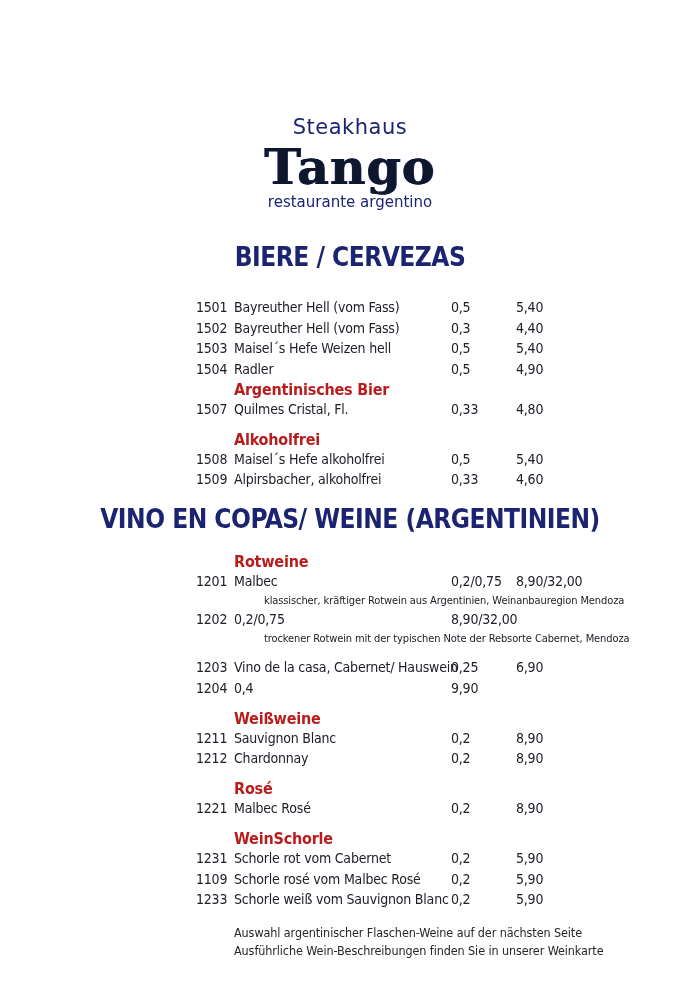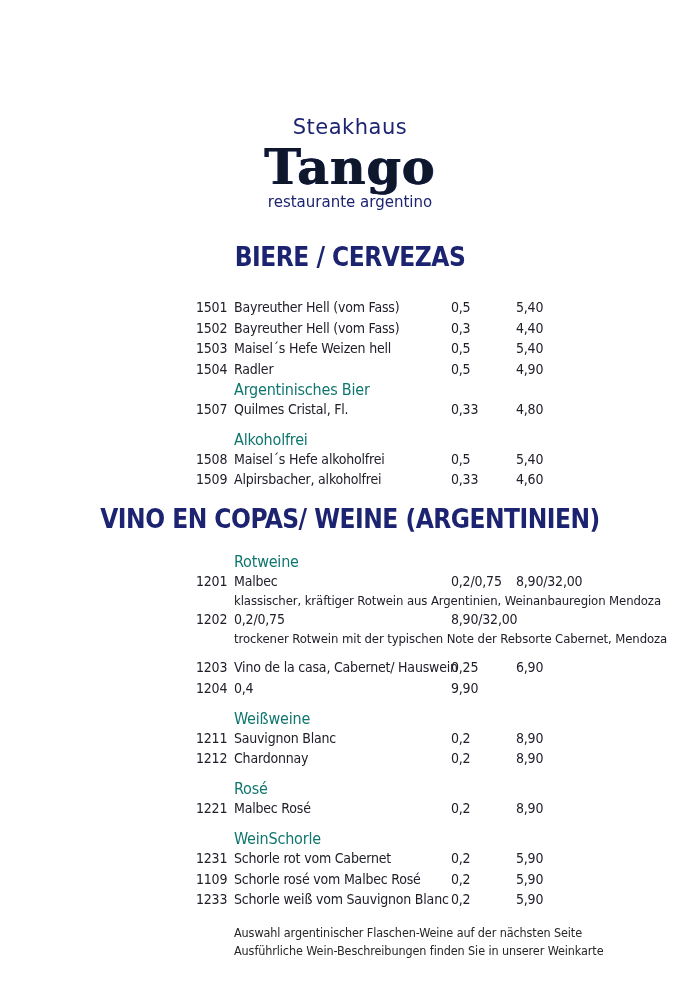--- a/index.html
+++ b/index.html
@@ -42,36 +42,37 @@
   .menu-section + .menu-section .section-title{ margin:14px 0 18px 0; }
   .menu-table{
     margin-left:196px; width:385px;
     font-stretch:condensed;
     letter-spacing:-0.2px;
   }
   .group + .group{ margin-top:10px; }
   .group.tight{ margin-top:0; }
   .group-heading{
     margin-left:38px;
-    font-weight:400; font-size:16px; line-height:19px;
-    color:#0f766e;
+    font-weight:700; font-size:16px; line-height:19px;
+    color:#b91c1c;
   }
   .row{
     display:grid;
     grid-template-columns:38px 217px 65px 65px;
     align-items:baseline;
   }
   .cell{ white-space:nowrap; overflow:visible; }
   .cell.num, .cell.name, .cell.vol, .cell.price{
     font-size:14px; line-height:20.7px;
   }
   .cell.desc{
     grid-column:2 / 5;
-    font-size:13px; line-height:17.5px;
+    font-size:11px; line-height:17.5px;
     letter-spacing:-0.1px;
+    margin-left:30px;
   }
   
   .footer{
     margin:14px 0 0 234px;
     font-size:12.5px; line-height:18.5px;
     font-stretch:condensed;
     letter-spacing:-0.1px;
     color:#262626;
   }
 </style>

